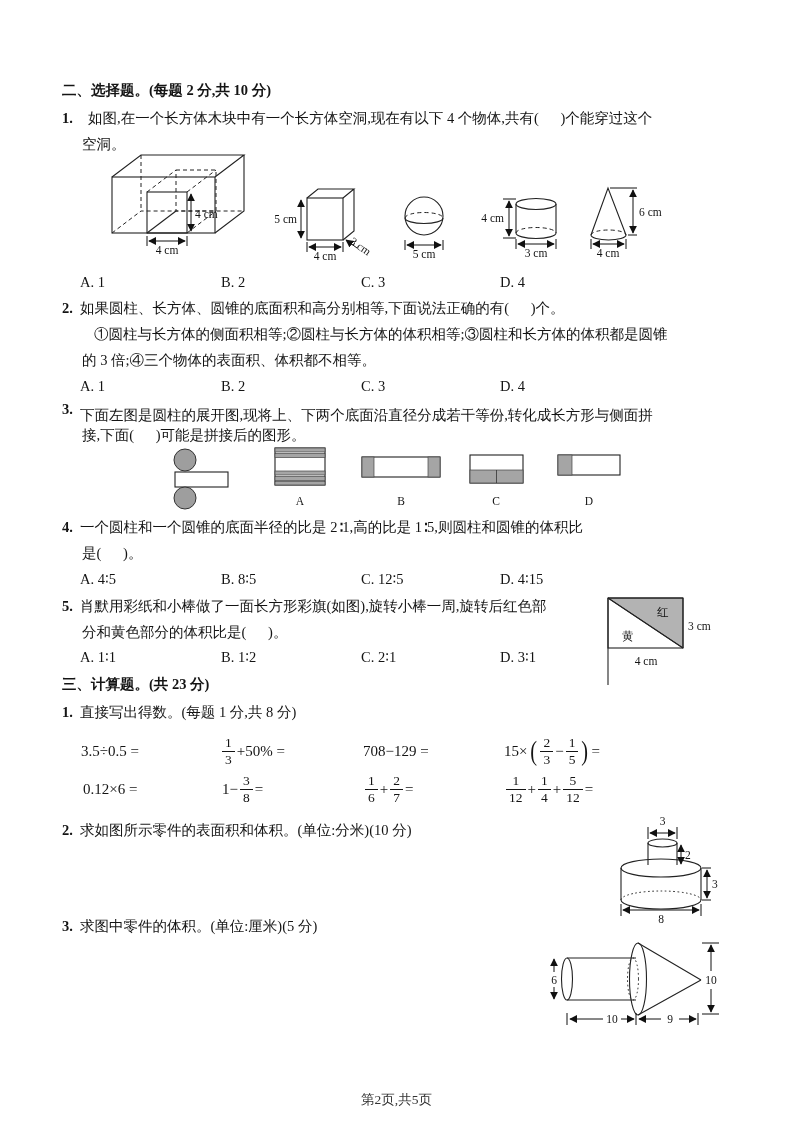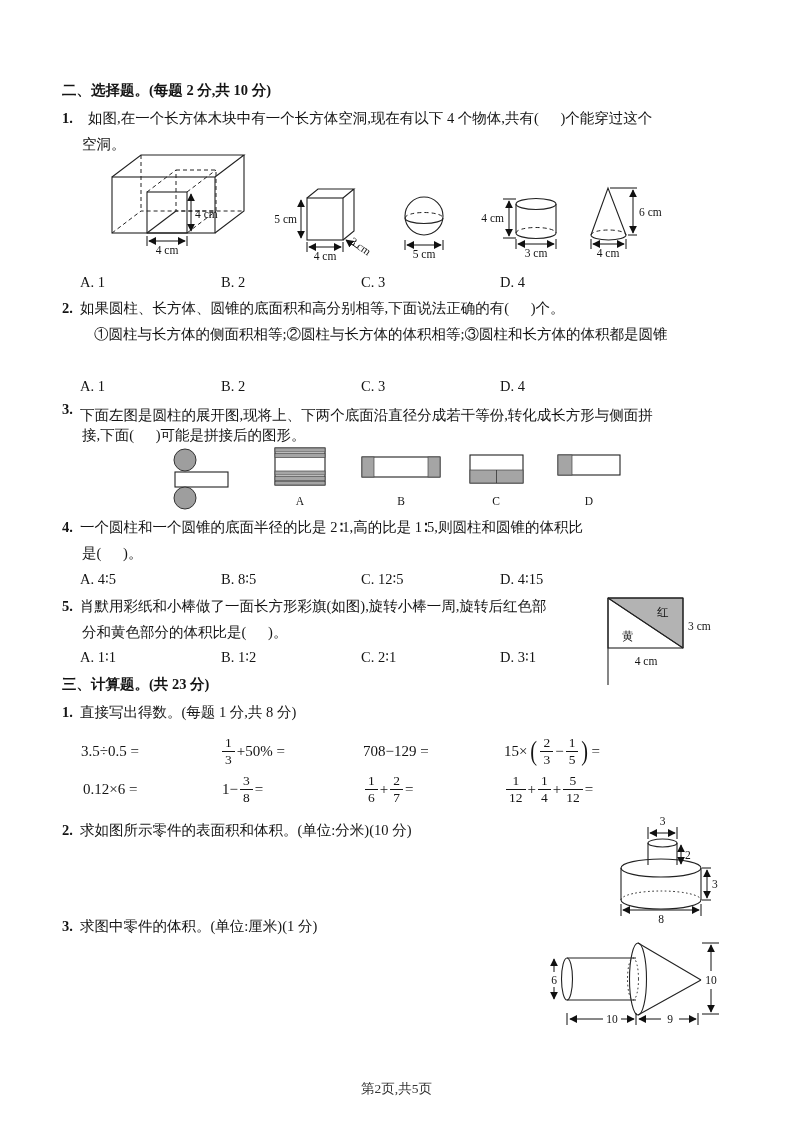--- a/index.html
+++ b/index.html
@@ -1,20 +1,20 @@
 <!DOCTYPE html>
 <html><head>
 <meta charset="utf-8">
 <style>
   html,body{margin:0;padding:0;background:#d8d8d8;}
   .page{position:relative;width:793px;height:1122px;background:#ffffff;margin:0 auto;
         font-family:"Liberation Serif","DejaVu Serif",serif;color:#141414;overflow:hidden;}
   .t{position:absolute;font-size:14.5px;line-height:20px;white-space:pre;text-align:center;}
   .b{font-weight:bold;}
-  .footer{position:absolute;left:0;width:793px;text-align:center;font-size:13.5px;color:#333;}
+  .footer{position:absolute;left:0;width:793px;text-align:center;font-size:13.5px;color:#333;margin-top:11px;}
   svg{position:absolute;overflow:visible;}
   svg text{font-size:11.5px;font-family:"Liberation Serif","DejaVu Serif",serif;fill:#141414;}
   .shape{fill:none;stroke:#222;stroke-width:1.1;}
   .dash{stroke-dasharray:4 3;stroke-width:1;}
   .dot{stroke-dasharray:1.6 2.6;stroke-width:1;}
   .dim{fill:none;stroke:#111;stroke-width:1;}
   .gray{fill:#a5a5a5;stroke:#444;stroke-width:.7;}
   .expr{position:absolute;display:flex;align-items:center;height:44px;font-size:15px;white-space:pre;}
   .expr span{margin:0 1px;}
   .frac{display:inline-flex;flex-direction:column;align-items:center;line-height:1.15;font-size:13.5px;}
@@ -103,20 +103,21 @@
   </svg>
 
   <span class="t" style="left:80px;top:272px">A. 1</span>
   <span class="t" style="left:221px;top:272px">B. 2</span>
   <span class="t" style="left:361px;top:272px">C. 3</span>
   <span class="t" style="left:500px;top:272px">D. 4</span>
 
   <div class="t b" style="left:62px;top:298px">2.</div>
   <div class="t" style="left:80px;top:298px">如果圆柱、长方体、圆锥的底面积和高分别相等,下面说法正确的有(      )个。</div>
   <div class="t" style="left:94px;top:324px">①圆柱与长方体的侧面积相等;②圆柱与长方体的体积相等;③圆柱和长方体的体积都是圆锥</div>
+  <div class="t" style="left:82px;top:350px">的 3 倍;④三个物体的表面积、体积都不相等。</div>
   <span class="t" style="left:80px;top:376px">A. 1</span>
   <span class="t" style="left:221px;top:376px">B. 2</span>
   <span class="t" style="left:361px;top:376px">C. 3</span>
   <span class="t" style="left:500px;top:376px">D. 4</span>
 
   <div class="t b" style="left:62px;top:399px">3.</div>
   <div class="t" style="left:80px;top:405px">下面左图是圆柱的展开图,现将上、下两个底面沿直径分成若干等份,转化成长方形与侧面拼</div>
   <div class="t" style="left:82px;top:425px">接,下面(      )可能是拼接后的图形。</div>
 
   <svg style="left:160px;top:443px" width="470" height="68" viewBox="0 0 470 68">
@@ -245,21 +246,21 @@
     <text x="77" y="47" font-size="12">2</text>
     <path class="dim" d="M94,56 h9 M94,88 h9"></path>
     <line class="dim" x1="99" y1="58" x2="99" y2="86" marker-start="url(#ah)" marker-end="url(#ah)"></line>
     <text x="104" y="76" font-size="12">3</text>
     <path class="dim" d="M13,92 V104 M93,92 V104"></path>
     <line class="dim" x1="15" y1="98" x2="91" y2="98" marker-start="url(#ah)" marker-end="url(#ah)"></line>
     <text x="53" y="111" font-size="12" text-anchor="middle">8</text>
   </svg>
 
   <div class="t b" style="left:62px;top:916px">3.</div>
-  <div class="t" style="left:80px;top:916px">求图中零件的体积。(单位:厘米)(1 分)</div>
+  <div class="t" style="left:80px;top:916px">求图中零件的体积。(单位:厘米)(5 分)</div>
 
   <svg style="left:535px;top:925px" width="240" height="135" viewBox="0 0 240 135">
     <g>
       <path class="shape" d="M32,33 H101 M32,75 H101"></path>
       <ellipse class="shape" cx="32" cy="54" rx="5.5" ry="21"></ellipse>
       <ellipse class="shape dot" cx="98" cy="54" rx="5.5" ry="21"></ellipse>
       <ellipse class="shape" cx="103" cy="54" rx="8.5" ry="36"></ellipse>
       <path class="shape" d="M103,18 L166,55 M103,90 L166,55"></path>
     </g>
     <line class="dim" x1="19" y1="47" x2="19" y2="34" marker-end="url(#ah)"></line>

